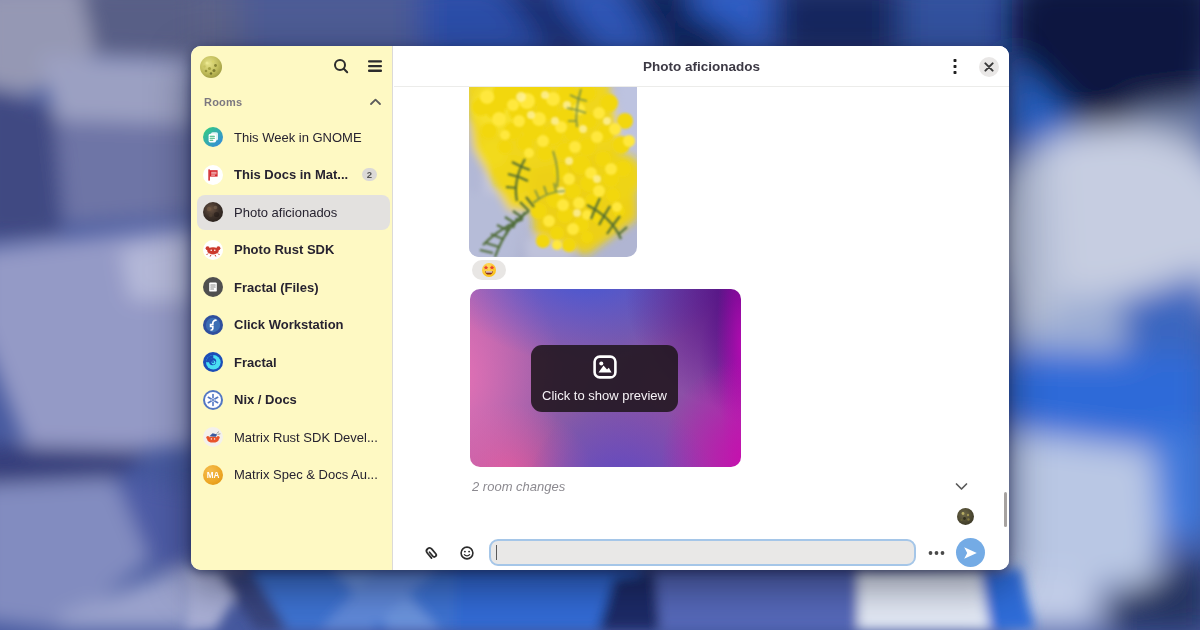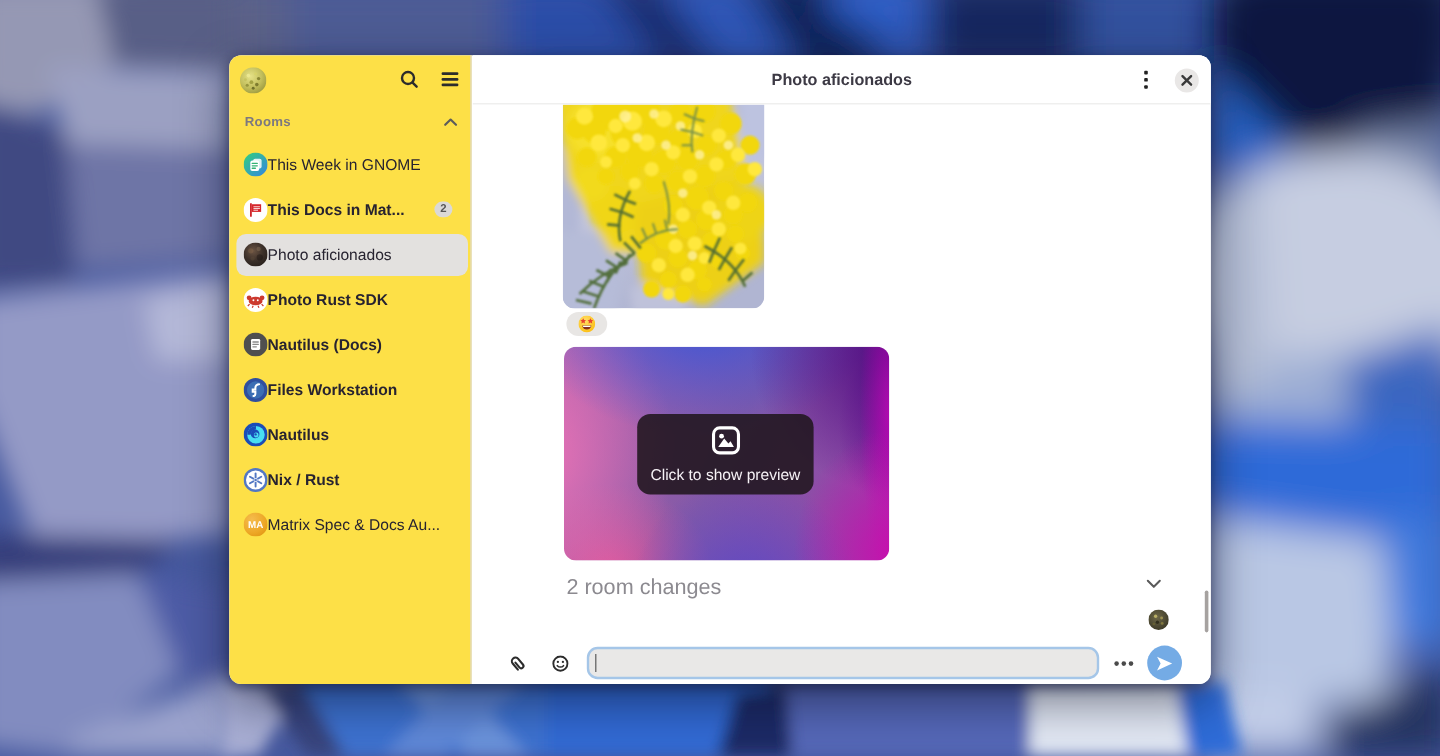--- a/index.html
+++ b/index.html
@@ -3,27 +3,27 @@
 <meta charset="utf-8">
 <style>
   * { margin:0; padding:0; box-sizing:border-box; }
   html,body { width:1200px; height:630px; overflow:hidden; }
   body { font-family:"Liberation Sans", sans-serif; position:relative; background:#44589e; }
   #bg { position:absolute; left:0; top:0; }
   .win { position:absolute; left:191px; top:46px; width:818px; height:524px;
          border-radius:10px; background:#fff; overflow:hidden;
          box-shadow:0 14px 40px rgba(5,8,25,.5), 0 3px 10px rgba(5,8,25,.3); }
   .sb  { position:absolute; left:0; top:0; width:202px; height:524px;
-         background:#fde047; border-right:1px solid #dcdad8; }
+         background:#fef9c3; border-right:1px solid #dcdad8; }
   .ico { position:absolute; }
   .roomslbl { position:absolute; left:13px; top:50px; font-size:11px; font-weight:bold; color:#7c7880; letter-spacing:.2px; }
   .rows { position:absolute; left:6px; top:72.5px; width:190px; }
   .row { position:relative; height:37.5px; display:flex; align-items:center; }
   .row .av { width:20px; height:20px; margin-left:6px; flex:none; }
-  .row .tt { margin-left:0; font-size:13px; color:#272330; white-space:nowrap; overflow:hidden; }
+  .row .tt { margin-left:11px; font-size:13px; color:#272330; white-space:nowrap; overflow:hidden; }
   .row .tt.b { font-weight:bold; }
   .row.sel::before { content:""; position:absolute; left:0; top:1px; right:-3px; bottom:1px; background:#e3e1df; border-radius:8px; }
   .row > * { position:relative; }
   .badge { position:absolute; right:10px; top:50%; margin-top:-6.5px; min-width:15px; height:13px; background:#dbd9d7;
            border-radius:7px; font-size:9.5px; font-weight:bold; color:#555; text-align:center; line-height:13px; padding:0 4px; }
   .mn { position:absolute; left:203px; top:0; width:615px; height:524px; background:#fff; }
   .hdr { position:absolute; left:0; top:0; width:100%; height:40.5px; border-bottom:1px solid #ececea; background:#fff; }
   .title { position:absolute; left:0; right:0; top:12.5px; text-align:center; font-size:13.5px; font-weight:bold; color:#3c3944; }
   .closebtn { position:absolute; left:585px; top:10.5px; width:20px; height:20px; border-radius:50%; background:#e9e7e6; }
   .photo { position:absolute; left:75px; top:41px; width:168px; height:170px; border-radius:0 0 10px 10px; overflow:hidden; }
@@ -37,21 +37,21 @@
             radial-gradient(195px 135px at 42% -14%, rgba(56,86,218,.96), rgba(56,86,218,0) 74%),
             radial-gradient(130px 140px at 56% 118%, rgba(86,72,200,.92), rgba(86,72,200,0) 74%),
             radial-gradient(150px 170px at -10% 50%, rgba(240,116,182,.95), rgba(240,116,182,0) 80%),
             radial-gradient(115px 95px at 14% 104%, rgba(228,88,156,.9), rgba(228,88,156,0) 74%),
             linear-gradient(115deg, #ad64ae, #8459a6 50%, #9445a8);
           padding-left: 34px;
   }
   .ovl { position:absolute; left:61px; top:56px; width:147px; height:67px; border-radius:11px; background:rgba(32,22,30,.88);
          text-align:center; color:#f6f2f6; }
   .ovl .txt { position:absolute; left:0; right:0; top:43px; font-size:13px; }
-  .rchg { position:absolute; left:78px; top:433px; font-size:18px; color:#8c8a90; }
+  .rchg { position:absolute; left:78px; top:433px; font-size:13px; color:#8c8a90;font-style:italic; }
   .scrollbar { position:absolute; left:610px; top:446px; width:3px; height:35px; border-radius:2px; background:#a6a2a0; }
   .inputbar { position:absolute; left:95px; top:493px; width:427px; height:27px; border:2px solid #a5c6e8; background:#e9e8e7;
               border-radius:9px; }
   .caret { position:absolute; left:5px; top:4px; width:1px; height:15px; background:#5a5a5a; }
   .sendbtn { position:absolute; left:562px; top:492px; width:29px; height:29px; border-radius:50%; background:#74abe5; }
 </style>
 </head>
 <body>
 <svg id="bg" width="1200" height="630" viewBox="0 0 1200 630">
 <defs>
@@ -228,54 +228,67 @@
       <div class="row">
           <svg class="av" viewBox="0 0 20 20">
             <circle cx="10" cy="10" r="10" fill="#4f4f4f"></circle>
             <rect x="6.2" y="5.4" width="7.6" height="9.2" rx="1.2" fill="#fff"></rect>
             <g stroke="#8a8a8a" stroke-width="1.1" stroke-linecap="round">
               <line x1="7.8" y1="8" x2="12.2" y2="8"></line>
               <line x1="7.8" y1="10" x2="12.2" y2="10"></line>
               <line x1="7.8" y1="12" x2="10.6" y2="12"></line>
             </g>
           </svg>
-          <div class="tt b">Nautilus (Docs)</div>
+          <div class="tt b">Fractal (Files)</div>
         </div>
       <div class="row">
           <svg class="av" viewBox="0 0 20 20">
             <circle cx="10" cy="10" r="10" fill="#2f4f9e"></circle>
             <circle cx="10" cy="10" r="7.2" fill="#3c6eb4"></circle>
             <path d="M12.9 5.2 a3.1 3.1 0 0 0 -3.1 3.1 l0 1.2 -2.2 0 0 2 2.2 0 0 1.9 a1.6 1.6 0 0 1 -1.6 1.6" fill="none" stroke="#fff" stroke-width="1.7" stroke-linecap="round"></path>
           </svg>
-          <div class="tt b">Files Workstation</div>
+          <div class="tt b">Click Workstation</div>
         </div>
       <div class="row">
           <svg class="av" viewBox="0 0 20 20">
             <circle cx="10" cy="10" r="10" fill="#1b4db8"></circle>
             <circle cx="10.3" cy="10.3" r="7.3" fill="#49dff2"></circle>
             <path d="M10.3 3 a7.3 7.3 0 0 0 -7.3 7.3 l2.9 0 a4.4 4.4 0 0 1 4.4 -4.4 Z" fill="#1b4db8"></path>
             <circle cx="9.6" cy="9.6" r="3.6" fill="#1b4db8"></circle>
             <circle cx="10.5" cy="10.5" r="2" fill="#49dff2"></circle>
             <circle cx="10" cy="10" r="1" fill="#1b4db8"></circle>
           </svg>
-          <div class="tt b">Nautilus</div>
+          <div class="tt b">Fractal</div>
         </div>
       <div class="row">
           <svg class="av" viewBox="0 0 20 20">
             <circle cx="10" cy="10" r="10" fill="#5277c3"></circle>
             <circle cx="10" cy="10" r="8" fill="#fff"></circle>
             <g stroke="#5277c3" stroke-width="1.6" stroke-linecap="round">
               <line x1="10" y1="4.6" x2="10" y2="15.4"></line>
               <line x1="5.3" y1="7.3" x2="14.7" y2="12.7"></line>
               <line x1="5.3" y1="12.7" x2="14.7" y2="7.3"></line>
             </g>
             <circle cx="10" cy="10" r="1.7" fill="#fff"></circle>
             <circle cx="10" cy="10" r="1.1" fill="#5277c3"></circle>
           </svg>
-          <div class="tt b">Nix / Rust</div>
+          <div class="tt b">Nix / Docs</div>
+        </div>
+      <div class="row">
+          <svg class="av" viewBox="0 0 20 20">
+            <circle cx="10" cy="10" r="10" fill="#f4f1ec"></circle>
+            <ellipse cx="10" cy="12.6" rx="5.8" ry="3" fill="#e8542a"></ellipse>
+            <circle cx="4.9" cy="10.6" r="1.6" fill="#e8542a"></circle>
+            <circle cx="15.1" cy="10.6" r="1.6" fill="#e8542a"></circle>
+            <path d="M6.4 9.2 L9.6 6.2 L14.2 7.6 L12.8 9.8 Z" fill="#3a5a9e"></path>
+            <path d="M13.6 6.4 l2.4 -1.8 M14.6 7.4 l2.8 -.6" stroke="#8a8a8a" stroke-width=".8"></path>
+            <circle cx="8.4" cy="11.9" r=".7" fill="#fff"></circle>
+            <circle cx="11.6" cy="11.9" r=".7" fill="#fff"></circle>
+          </svg>
+          <div class="tt">Matrix Rust SDK Devel...</div>
         </div>
       <div class="row">
           <svg class="av" viewBox="0 0 20 20">
             <defs>
               <radialGradient id="ma" cx=".35" cy=".3" r="1">
                 <stop offset="0" stop-color="#f5bc4e"></stop>
                 <stop offset=".55" stop-color="#eda726"></stop>
                 <stop offset="1" stop-color="#d98b08"></stop>
               </radialGradient>
             </defs>

